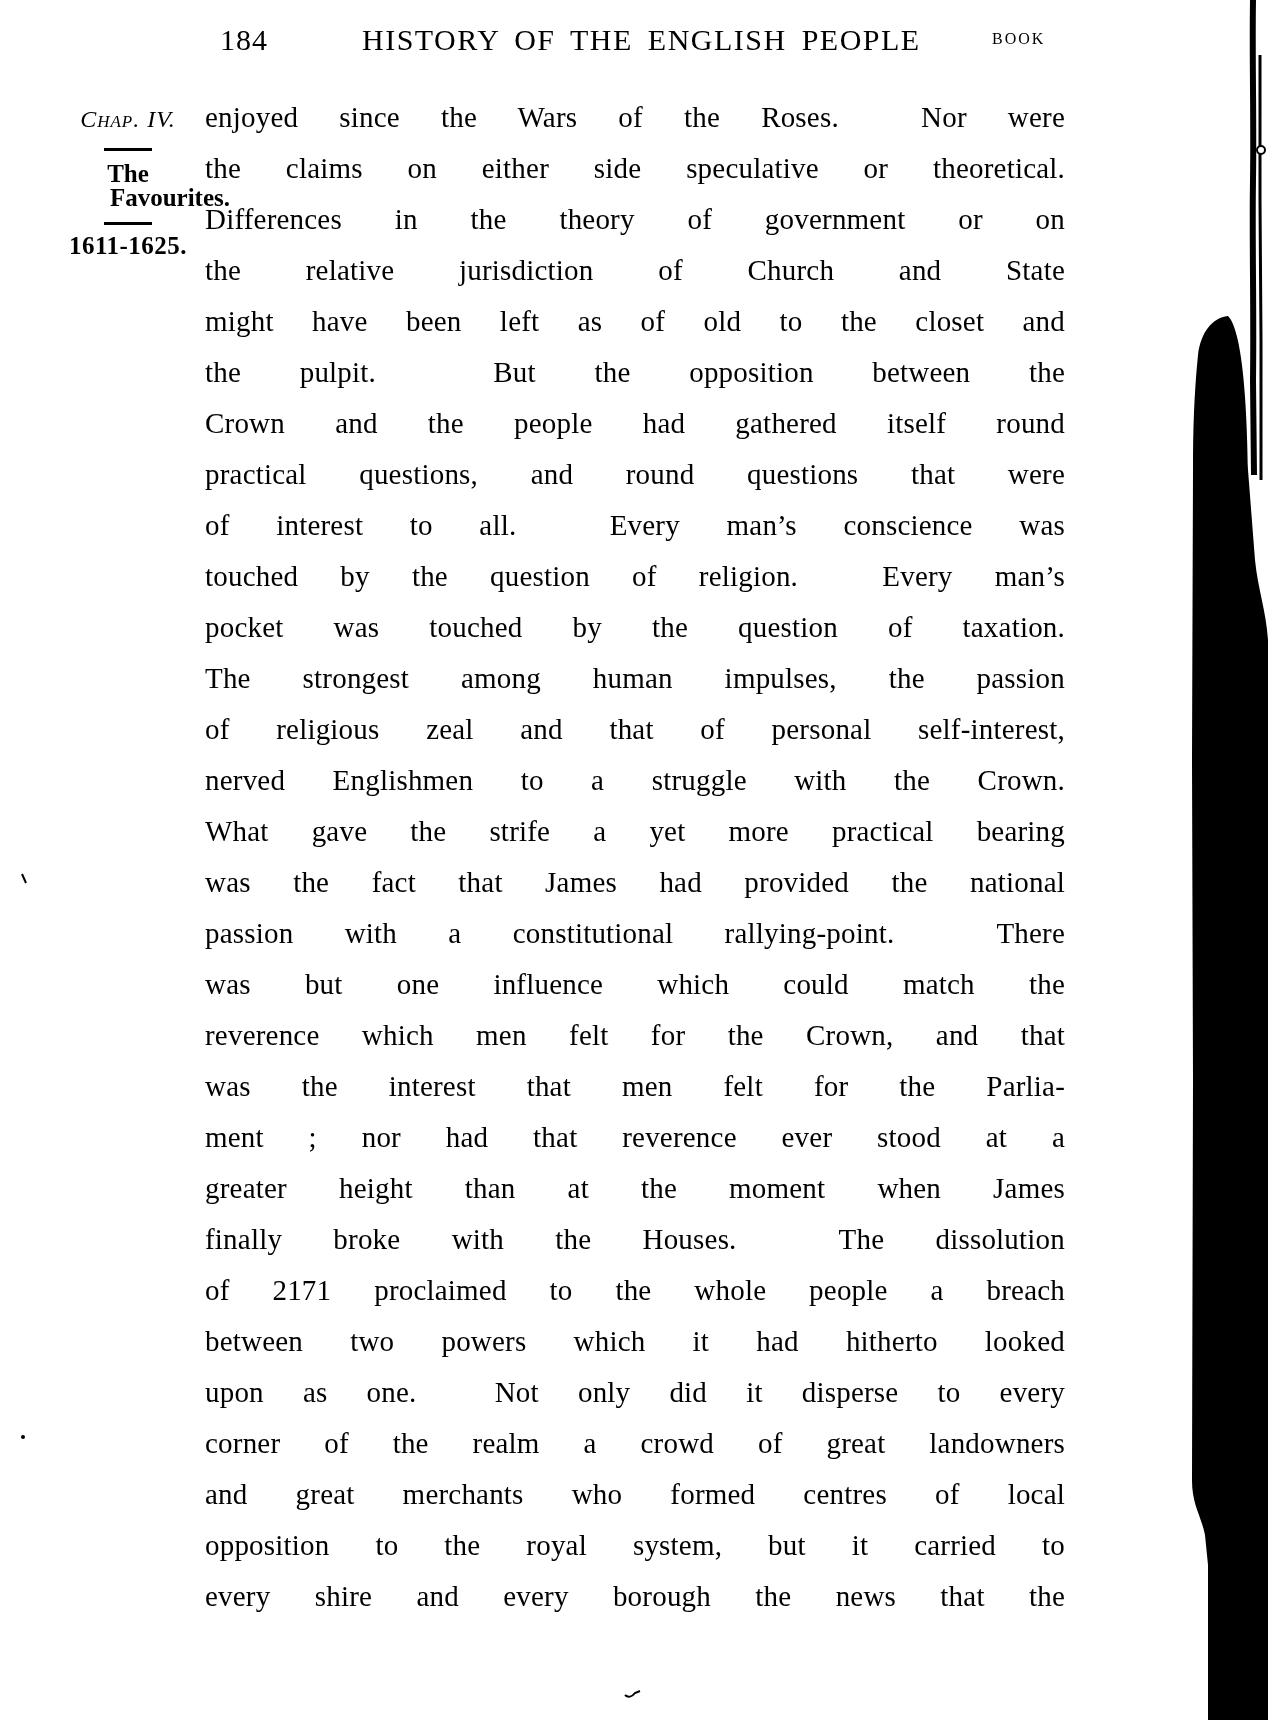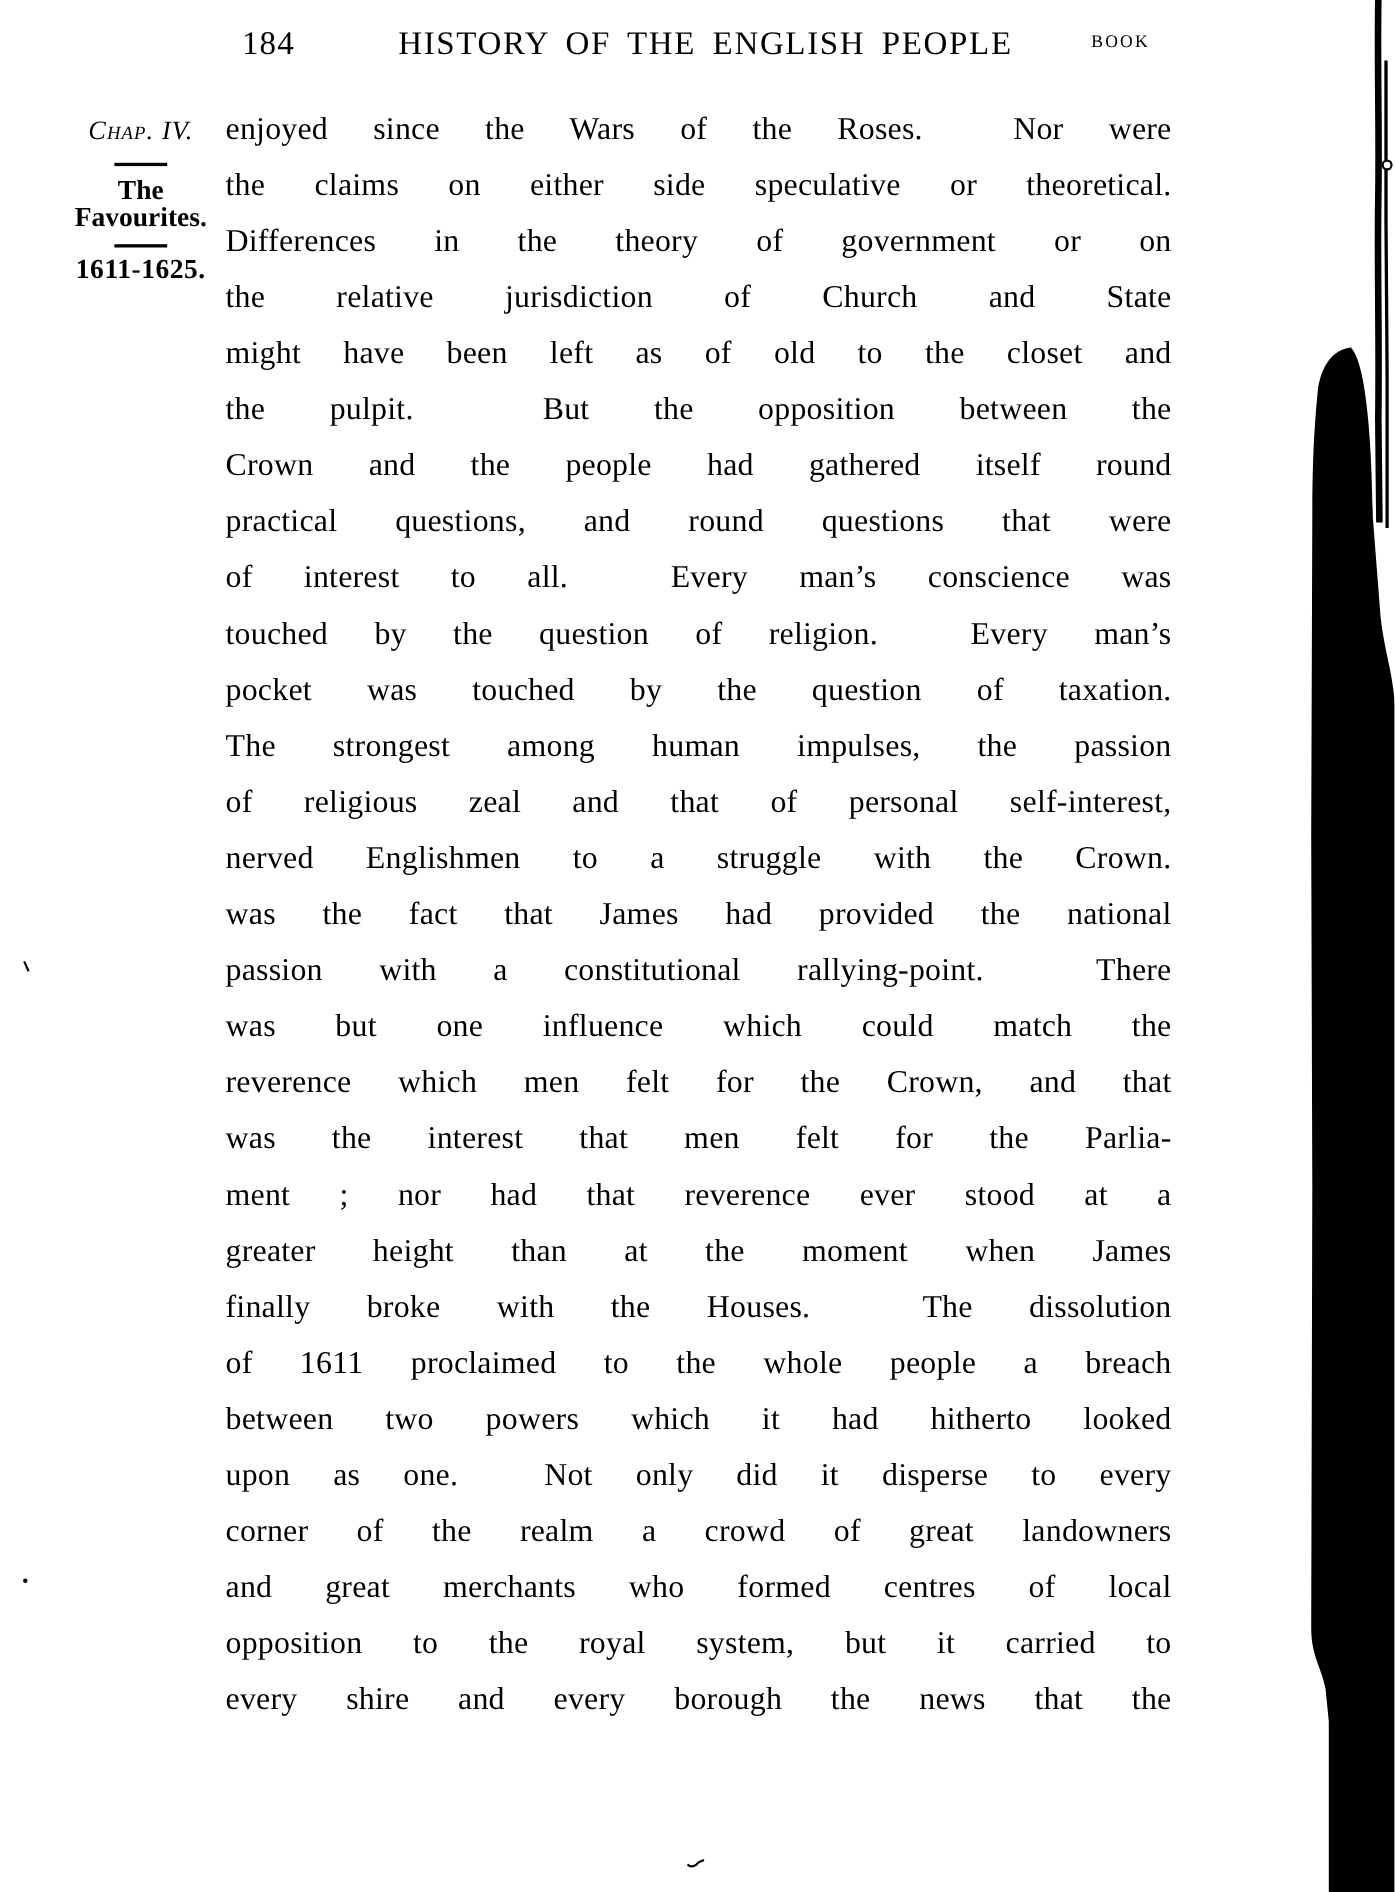--- a/index.html
+++ b/index.html
@@ -38,21 +38,21 @@
     position: absolute; left: 50%; margin-left: -24px;
     width: 48px; height: 3px; background: #000;
   }
   .sidenote .rule1 { top: 148px; }
   .sidenote .rule2 { top: 222px; }
   .sidenote .subj1, .sidenote .subj2, .sidenote .dates {
     position: absolute; left: -14px; right: -14px;
     font-weight: bold; font-size: 25px; white-space: nowrap;
   }
   .sidenote .subj1 { top: 160px; }
-  .sidenote .subj2 { top: 184px; }
+  .sidenote .subj2 { top: 184px; text-align: right; }
   .sidenote .dates { top: 232px; letter-spacing: 0.5px; }
 
   
   .bodytext { position: absolute; left: 205px; top: 92px; width: 860px; }
   .tline {
     font-size: 29px;
     line-height: 51px;
     height: 51px;
     text-align: justify;
     text-align-last: justify;
@@ -92,29 +92,30 @@
       <div class="tline">might have been left as of old to the closet and</div>
       <div class="tline">the pulpit.&nbsp; But the opposition between the</div>
       <div class="tline">Crown and the people had gathered itself round</div>
       <div class="tline">practical questions, and round questions that were</div>
       <div class="tline">of interest to all.&nbsp; Every man’s conscience was</div>
       <div class="tline">touched by the question of religion.&nbsp; Every man’s</div>
       <div class="tline">pocket was touched by the question of taxation.</div>
       <div class="tline">The strongest among human impulses, the passion</div>
       <div class="tline">of religious zeal and that of personal self-interest,</div>
       <div class="tline">nerved Englishmen to a struggle with the Crown.</div>
+      <div class="tline">What gave the strife a yet more practical bearing</div>
       <div class="tline">was the fact that James had provided the national</div>
       <div class="tline">passion with a constitutional rallying-point.&nbsp; There</div>
       <div class="tline">was but one influence which could match the</div>
       <div class="tline">reverence which men felt for the Crown, and that</div>
       <div class="tline">was the interest that men felt for the Parlia-</div>
       <div class="tline">ment ; nor had that reverence ever stood at a</div>
       <div class="tline">greater height than at the moment when James</div>
       <div class="tline">finally broke with the Houses.&nbsp; The dissolution</div>
-      <div class="tline">of 1611 proclaimed to the whole people a breach</div>
+      <div class="tline">of 2171 proclaimed to the whole people a breach</div>
       <div class="tline">between two powers which it had hitherto looked</div>
       <div class="tline">upon as one.&nbsp; Not only did it disperse to every</div>
       <div class="tline">corner of the realm a crowd of great landowners</div>
       <div class="tline">and great merchants who formed centres of local</div>
       <div class="tline">opposition to the royal system, but it carried to</div>
       <div class="tline">every shire and every borough the news that the</div>
   </main>
 
   <svg class="scan-band" viewBox="0 0 100 1720" preserveAspectRatio="none" aria-hidden="true">
     <path fill="#000" d="

